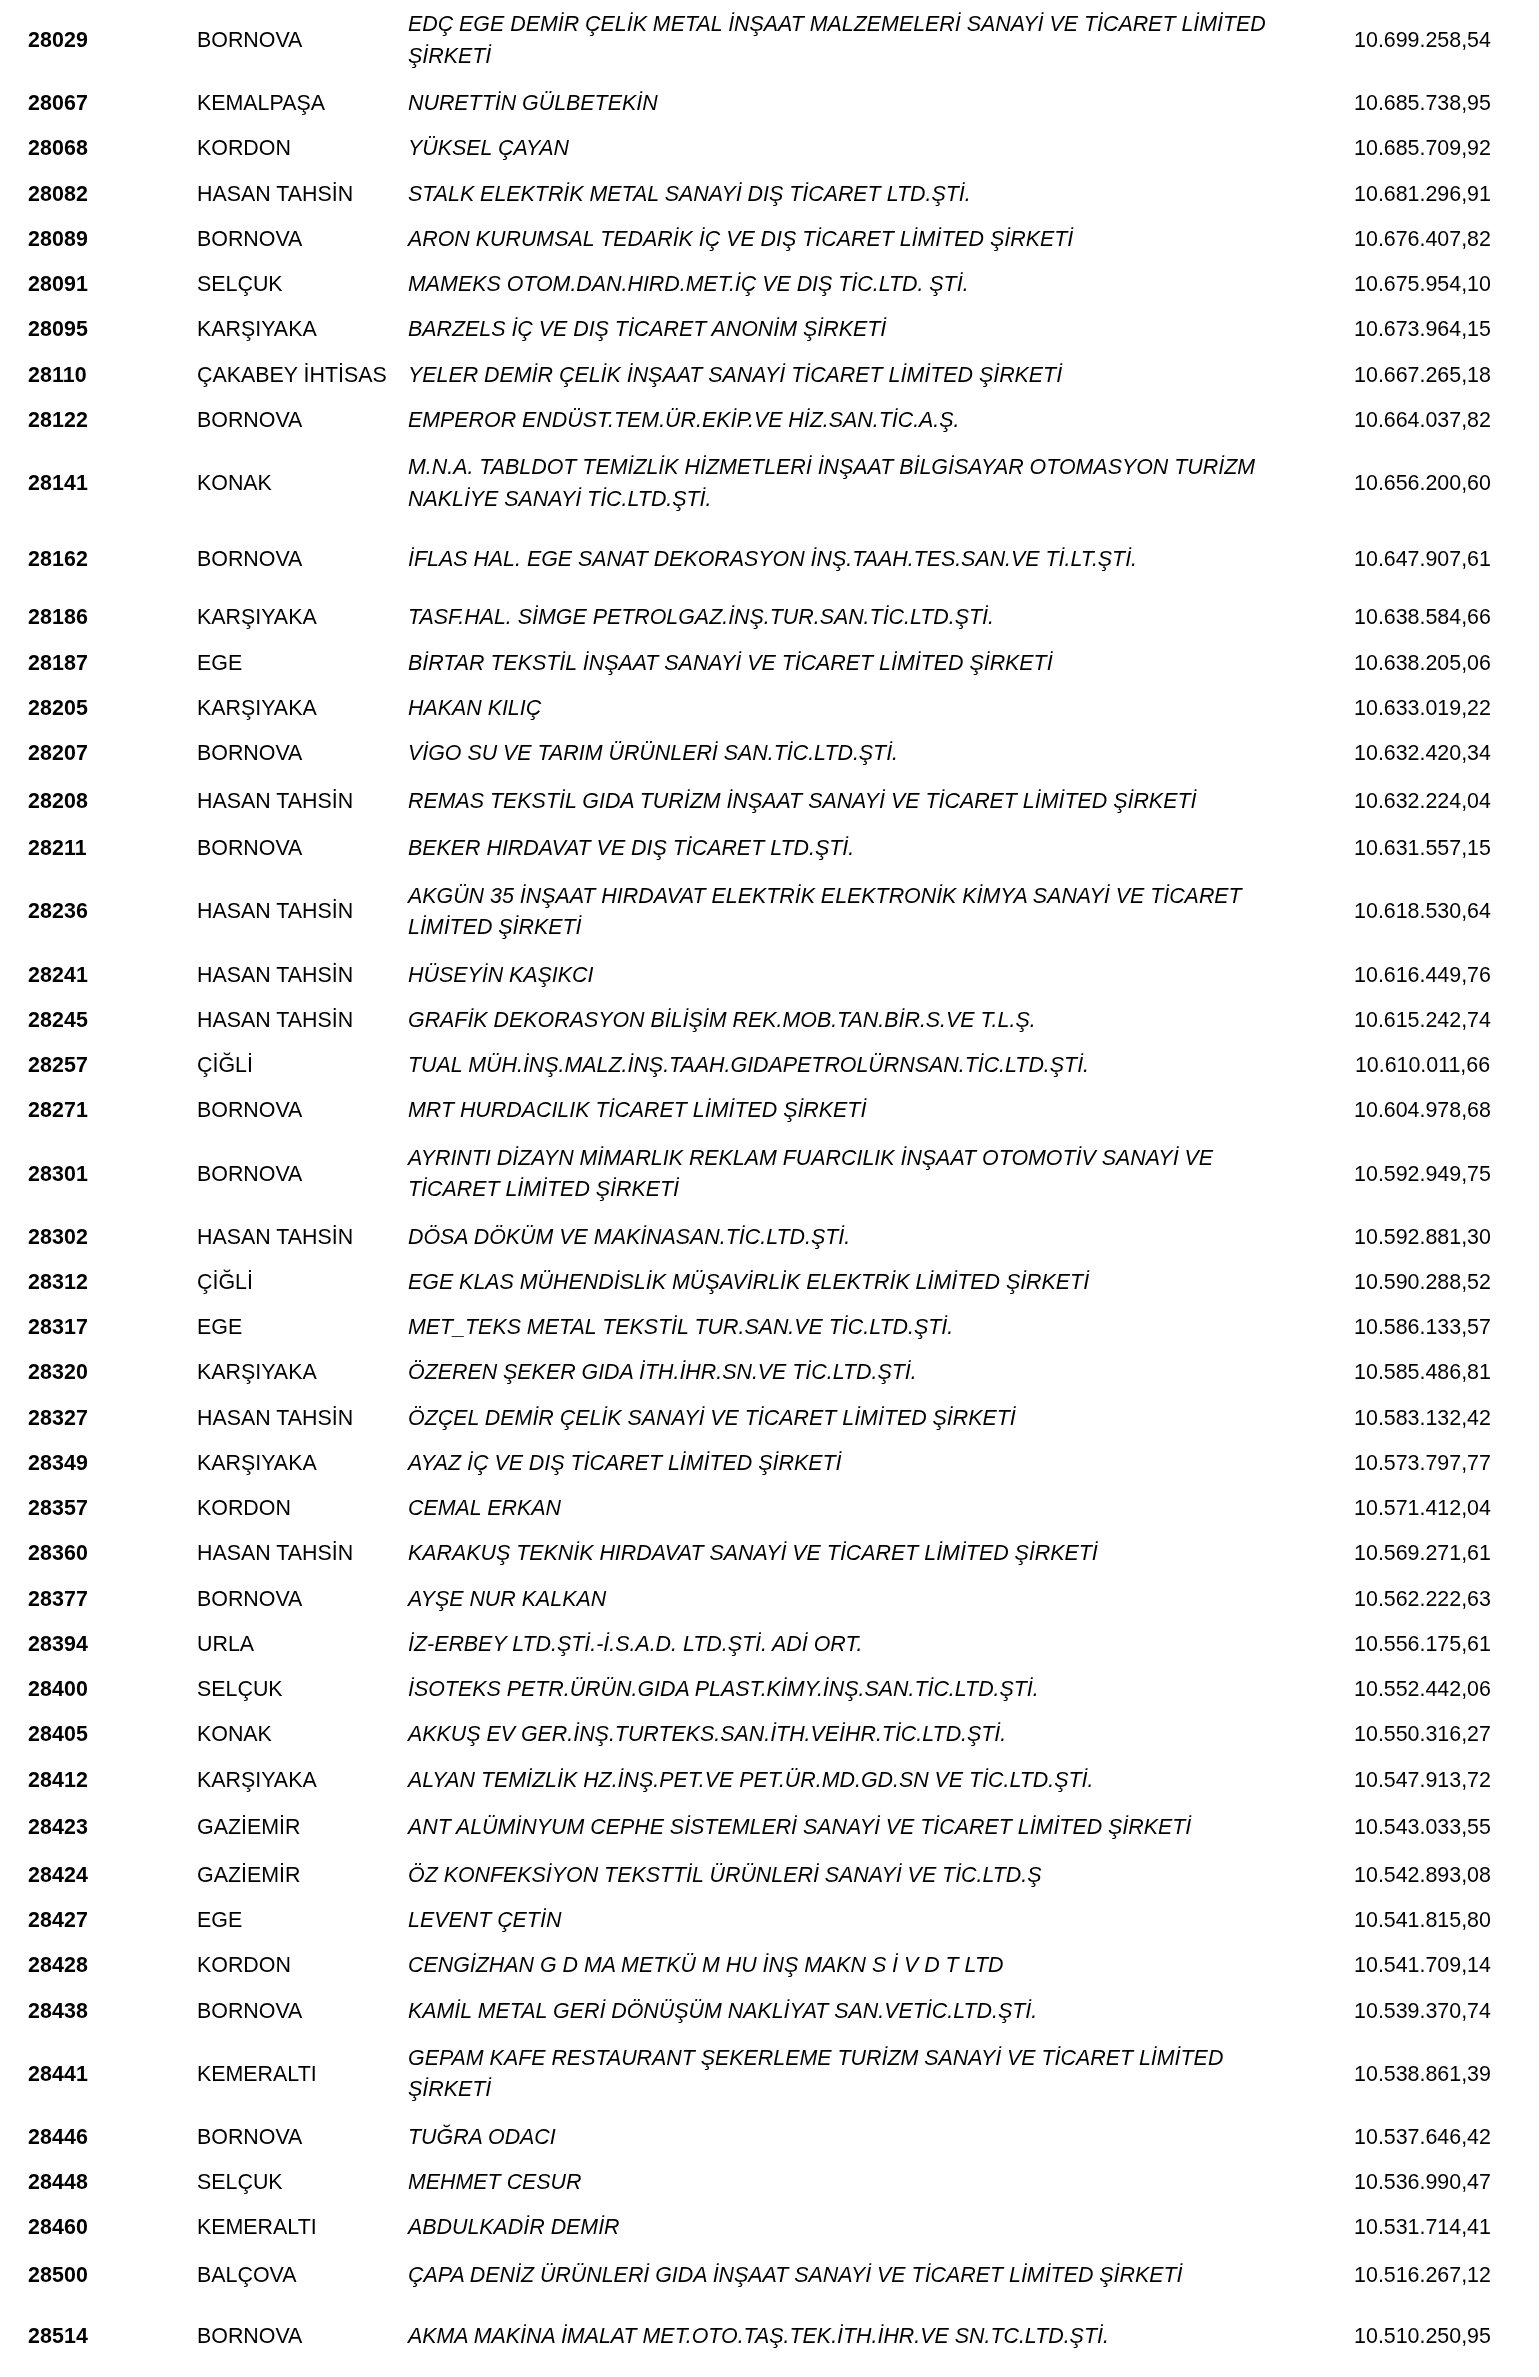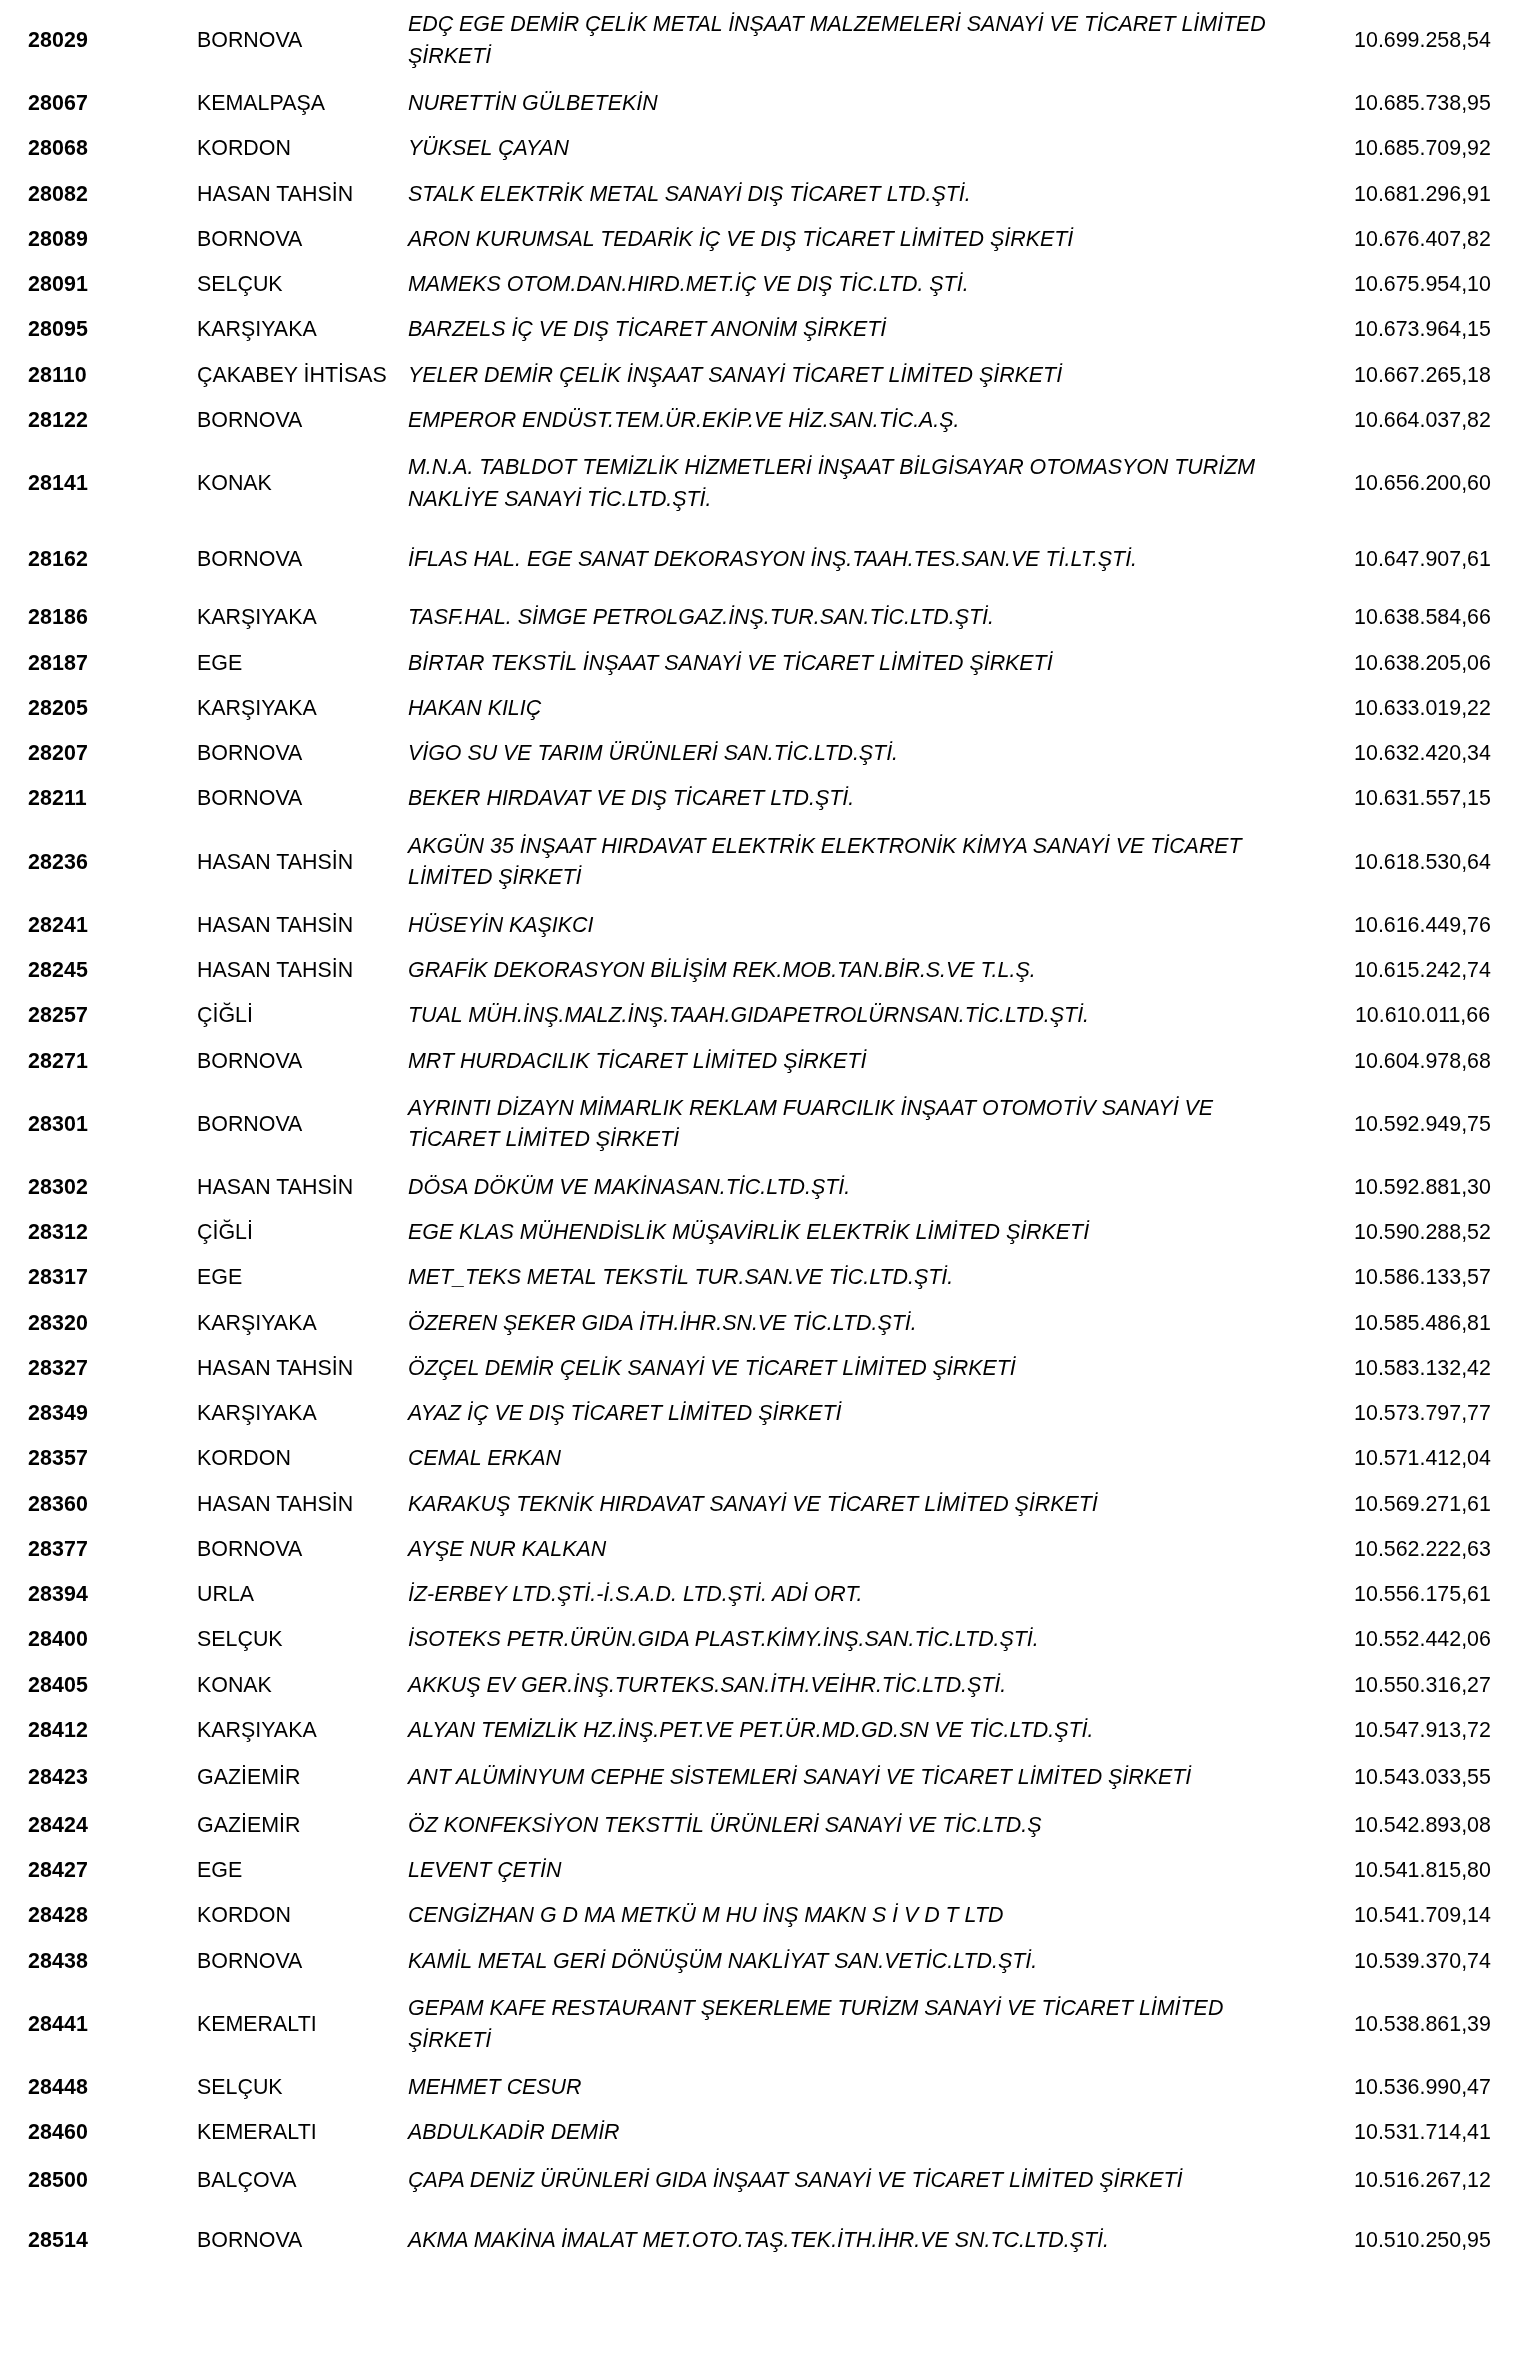--- a/index.html
+++ b/index.html
@@ -157,20 +157,26 @@
           <td class="ofis">KARŞIYAKA</td>
           <td class="ad">HAKAN KILIÇ</td>
           <td class="tutar">10.633.019,22</td>
         </tr>
         <tr>
           <td class="id">28207</td>
           <td class="ofis">BORNOVA</td>
           <td class="ad">VİGO SU VE TARIM ÜRÜNLERİ SAN.TİC.LTD.ŞTİ.</td>
           <td class="tutar">10.632.420,34</td>
         </tr>
+        <tr class="tall">
+          <td class="id">28208</td>
+          <td class="ofis">HASAN TAHSİN</td>
+          <td class="ad">REMAS TEKSTİL GIDA TURİZM İNŞAAT SANAYİ VE TİCARET LİMİTED ŞİRKETİ</td>
+          <td class="tutar">10.632.224,04</td>
+        </tr>
         <tr>
           <td class="id">28211</td>
           <td class="ofis">BORNOVA</td>
           <td class="ad">BEKER HIRDAVAT VE DIŞ TİCARET LTD.ŞTİ.</td>
           <td class="tutar">10.631.557,15</td>
         </tr>
         <tr class="tall">
           <td class="id">28236</td>
           <td class="ofis">HASAN TAHSİN</td>
           <td class="ad">AKGÜN 35 İNŞAAT HIRDAVAT ELEKTRİK ELEKTRONİK KİMYA SANAYİ VE TİCARET LİMİTED ŞİRKETİ</td>
@@ -312,20 +318,26 @@
           <td class="id">28438</td>
           <td class="ofis">BORNOVA</td>
           <td class="ad">KAMİL METAL GERİ DÖNÜŞÜM NAKLİYAT SAN.VETİC.LTD.ŞTİ.</td>
           <td class="tutar">10.539.370,74</td>
         </tr>
         <tr class="tall">
           <td class="id">28441</td>
           <td class="ofis">KEMERALTI</td>
           <td class="ad">GEPAM KAFE RESTAURANT ŞEKERLEME TURİZM SANAYİ VE TİCARET LİMİTED ŞİRKETİ</td>
           <td class="tutar">10.538.861,39</td>
+        </tr>
+        <tr>
+          <td class="id">28446</td>
+          <td class="ofis">BORNOVA</td>
+          <td class="ad">TUĞRA ODACI</td>
+          <td class="tutar">10.537.646,42</td>
         </tr>
         <tr>
           <td class="id">28448</td>
           <td class="ofis">SELÇUK</td>
           <td class="ad">MEHMET CESUR</td>
           <td class="tutar">10.536.990,47</td>
         </tr>
         <tr>
           <td class="id">28460</td>
           <td class="ofis">KEMERALTI</td>

